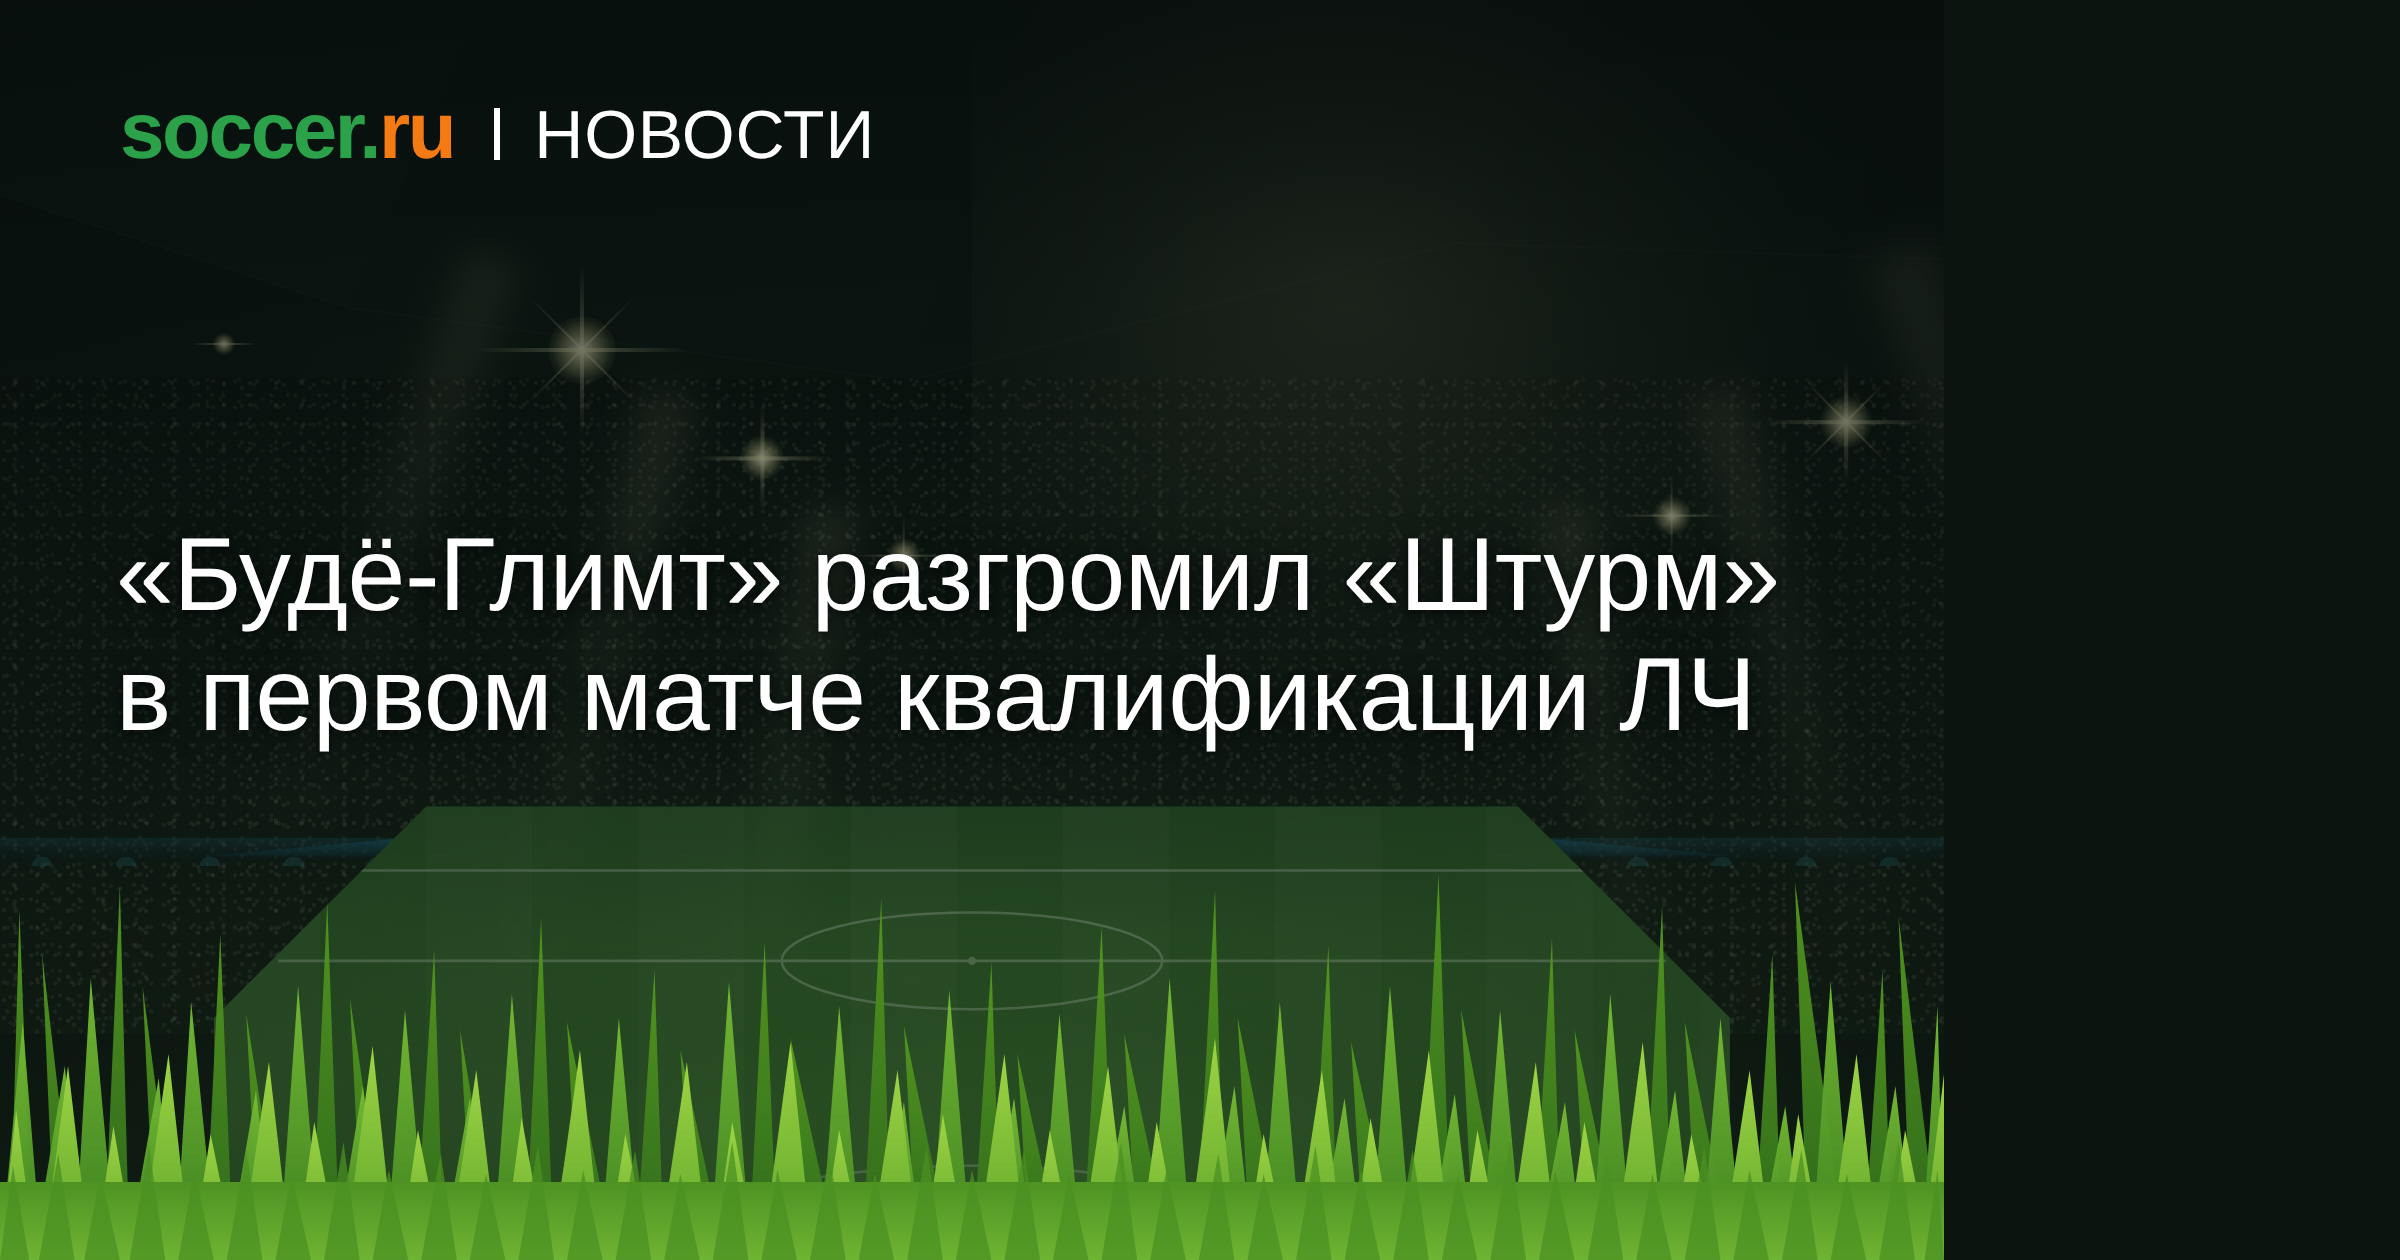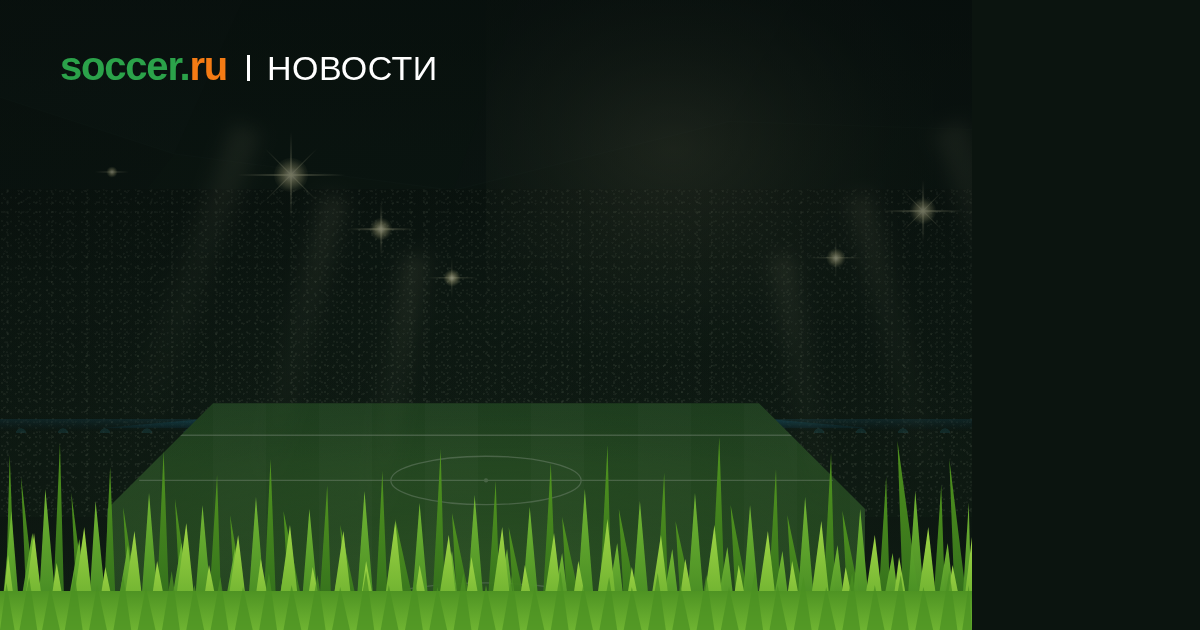--- a/index.html
+++ b/index.html
@@ -551,15 +551,16 @@
   <div class="content">
 
     <div class="brand-bar">
       <span class="logo">
         <span class="lg-green">soccer</span><span class="lg-dot">.</span><span class="lg-ru">ru</span>
       </span>
       <span class="brand-sep"></span>
       <span class="section-label">НОВОСТИ</span>
     </div>
 
+    <div class="headline">«Будё-Глимт» разгромил «Штурм» в первом матче квалификации ЛЧ</div>
 
   </div>
 </div>
 
 </body></html>

